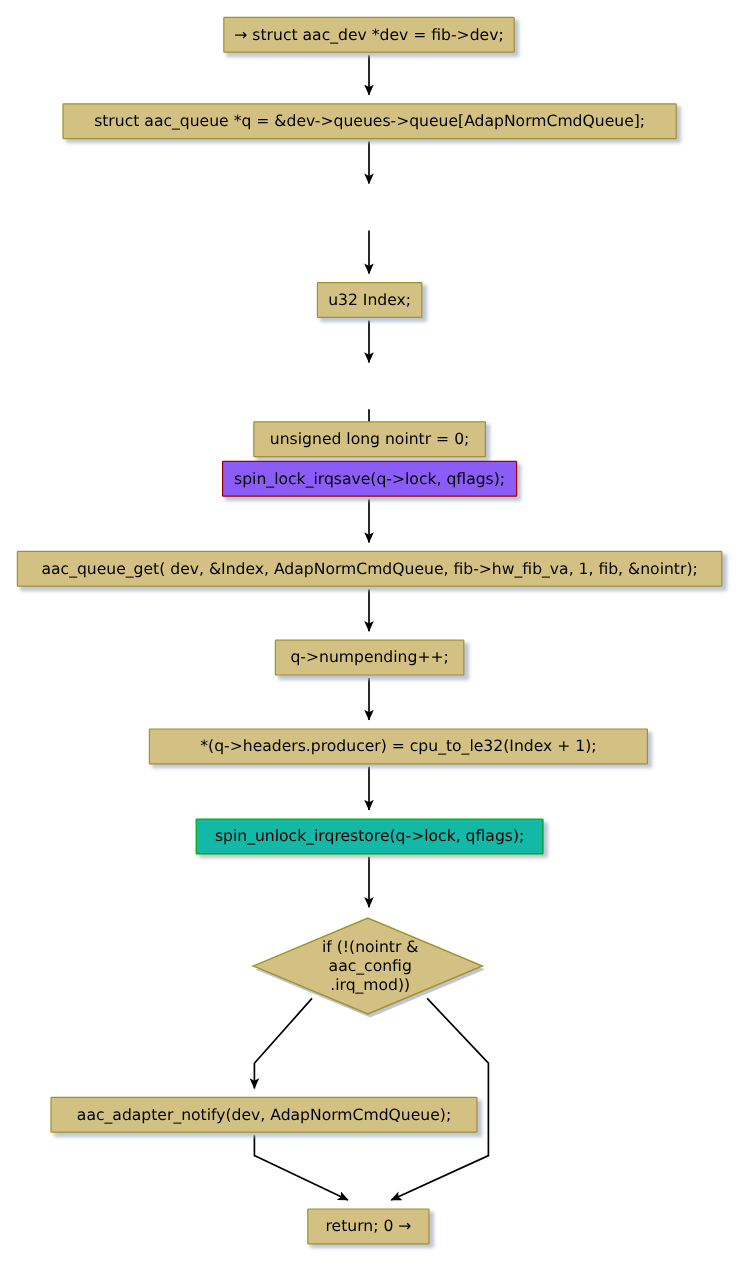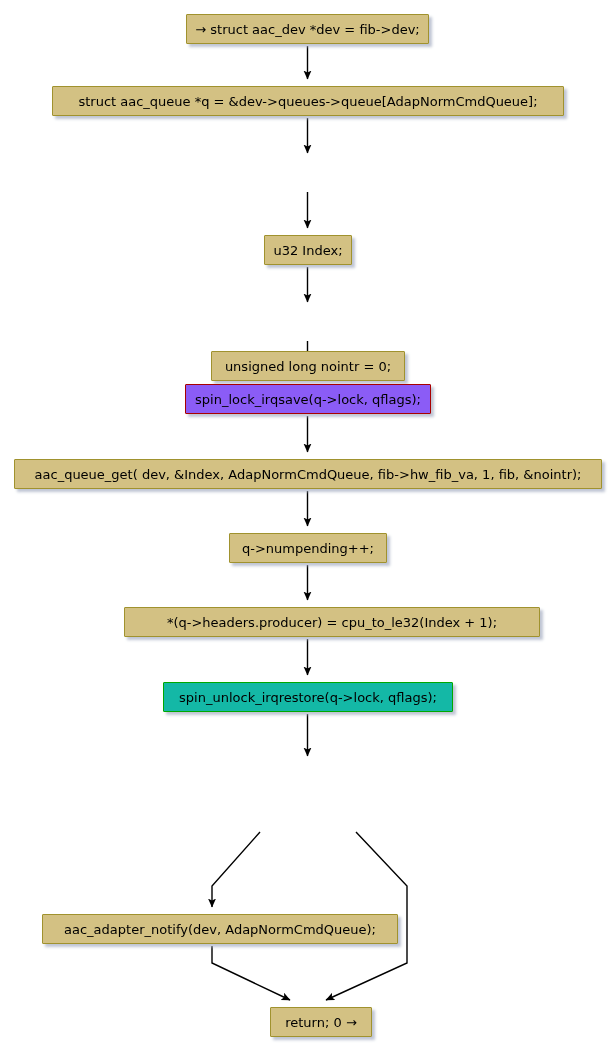--- a/index.html
+++ b/index.html
@@ -154,22 +154,33 @@
   </div>
 
   <div class="node node-activity" style="left:124px; top:607px; width:416px;">
     <span>*(q-&gt;headers.producer) = cpu_to_le32(Index + 1);</span>
   </div>
 
   <div class="node node-activity success" style="left:163px; top:682px; width:290px;">
     <span>spin_unlock_irqrestore(q-&gt;lock, qflags);</span>
   </div>
 
+  <div class="diamond-wrap" style="left:211px; top:763px; width:195px; height:84px;">
+    <svg width="199" height="88" viewBox="0 0 199 88">
+      <polygon points="97.5,85 193,45 97.5,5 2,45" fill="#AAB2C6" opacity="0.75"></polygon>
+      <polygon points="95.5,82 191,42 95.5,2 0,42" fill="#D3C183" stroke="#A0922E" stroke-width="1.2"></polygon>
+    </svg>
+    <div class="diamond-label">
+      <span>if (!(nointr &amp;</span>
+      <span>aac_config</span>
+      <span>.irq_mod))</span>
+    </div>
+  </div>
 
   <div class="node node-activity" style="left:42px; top:914px; width:356px;">
     <span>aac_adapter_notify(dev, AdapNormCmdQueue);</span>
   </div>
 
-  <div class="node node-activity" style="left:256px; top:1007px; width:102px;margin-left:14px;">
+  <div class="node node-activity" style="left:256px; top:1007px; width:102px;">
     <span>return; 0 →</span>
   </div>
 
 </div>
 
 </body></html>

